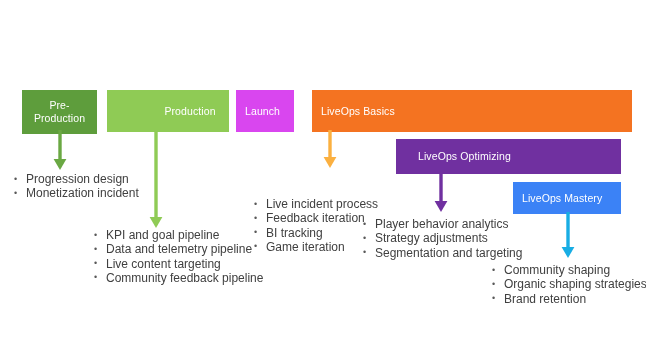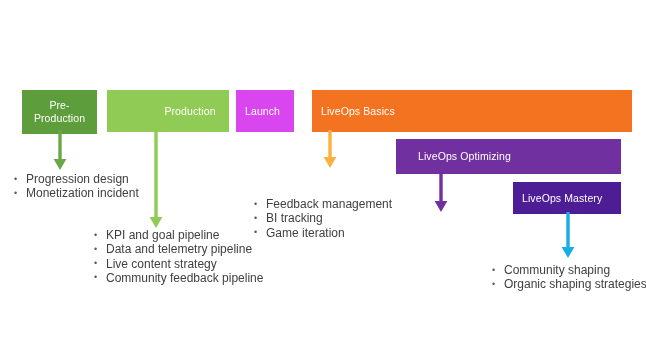--- a/index.html
+++ b/index.html
@@ -61,21 +61,21 @@
     margin-left: 11px;
   }
   .box-optimizing {
     left: 396px; top: 139px; width: 225px; height: 35px;
     background: #7030a0;
     justify-content: flex-start;
     padding-left: 22px;
   }
   .box-mastery {
     left: 513px; top: 182px; width: 108px; height: 32px;
-    background: #4c1d95;
+    background: #3b82f6;
     justify-content: flex-start;
     padding-left: 9px;
   }
 
   
   .arrow {
     position: absolute;
   }
 
   
@@ -163,29 +163,36 @@
   </svg>
 
   <ul class="bullet-list list-pre">
     <li>Progression design</li>
     <li>Monetization incident</li>
   </ul>
 
   <ul class="bullet-list list-prod">
     <li>KPI and goal pipeline</li>
     <li>Data and telemetry pipeline</li>
-    <li>Live content strategy</li>
+    <li>Live content targeting</li>
     <li>Community feedback pipeline</li>
   </ul>
 
   <ul class="bullet-list list-basics">
-    <li>Feedback management</li>
+    <li>Live incident process</li>
+    <li>Feedback iteration</li>
     <li>BI tracking</li>
     <li>Game iteration</li>
   </ul>
 
+  <ul class="bullet-list list-optim">
+    <li>Player behavior analytics</li>
+    <li>Strategy adjustments</li>
+    <li>Segmentation and targeting</li>
+  </ul>
 
   <ul class="bullet-list list-mastery">
     <li>Community shaping</li>
     <li>Organic shaping strategies</li>
+    <li>Brand retention</li>
   </ul>
 
 </div>
 
 </body></html>

